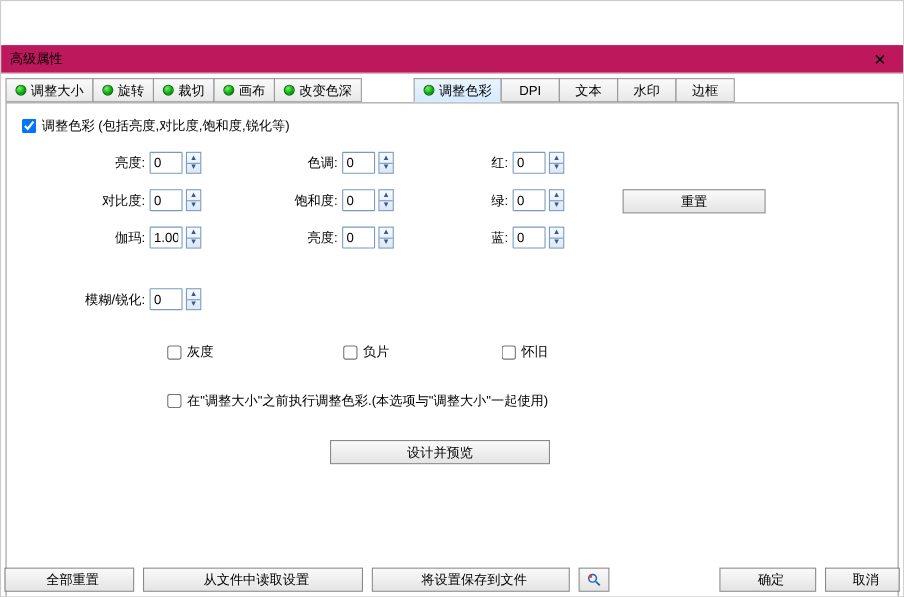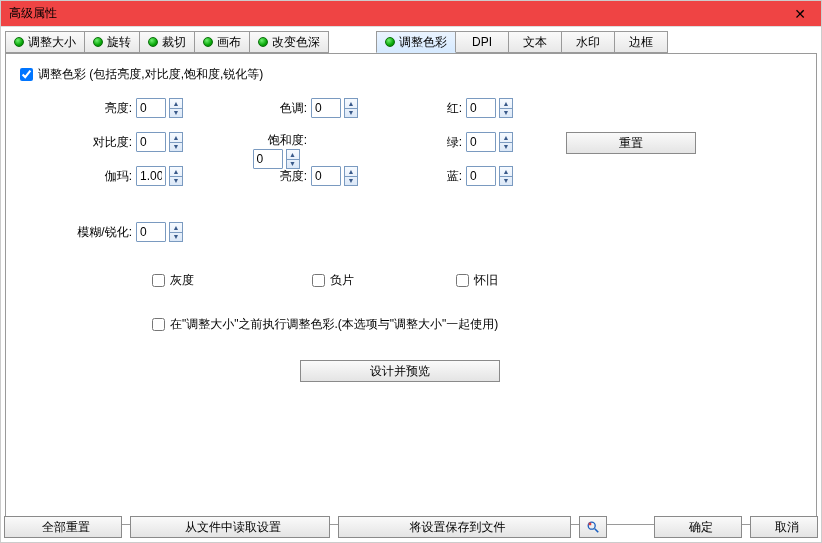--- a/index.html
+++ b/index.html
@@ -13,22 +13,23 @@
     height: 543px;
     overflow: hidden;
     border: 1px solid #ccc;
   }
   .titlebar {
     height: 26px;
     display: flex;
     align-items: center;
     justify-content: space-between;
     padding: 0 6px 0 8px;
-    background: #ef4444;
+    background: #be185d;
     border-bottom: 1px solid #ddd;
+    margin-top: 40px;
   }
   .title { font-size: 12px; }
   .close-x {
     font-family: Arial, sans-serif;
     font-size: 14px;
     width: 30px;
     text-align: center;
     cursor: pointer;
   }
   .tabs {
@@ -241,21 +242,21 @@
       <div class="cell" style="left:0px;">
         <span class="lbl">对比度:</span>
         <div class="spin">
           <input value="0" style="">
           <div class="arrows">
               <div>▲</div>
               <div>▼</div>
             </div>
         </div>
       </div>
-      <div class="cell" style="left:175px;flex-direction:column;">
+      <div class="cell" style="left:175px;">
         <span class="lbl">饱和度:</span>
         <div class="spin">
           <input value="0" style="">
           <div class="arrows">
               <div>▲</div>
               <div>▼</div>
             </div>
         </div>
       </div>
       <div class="cell" style="left:350px;">
@@ -361,21 +362,21 @@
   </div>
 </div>
 
 <div class="bottombar">
   <div class="btn" style="width:118px">
       <span>全部重置</span>
     </div>
   <div class="btn" style="width:200px">
       <span>从文件中读取设置</span>
     </div>
-  <div class="btn" style="width:233px">
+  <div class="btn" style="width:180px">
       <span>将设置保存到文件</span>
     </div>
   <div class="btn iconbtn" style="width:28px;min-width:28px;padding:0">
     <svg viewBox="0 0 16 16">
       <circle cx="6.5" cy="6.5" r="4" fill="none" stroke="#1a5fbf" stroke-width="1.5"></circle>
       <line x1="10" y1="10" x2="14" y2="14" stroke="#1a5fbf" stroke-width="1.8"></line>
       <rect x="3" y="3" width="3" height="3" fill="#e04040"></rect>
     </svg>
   </div>
   <div class="spacer"></div>

